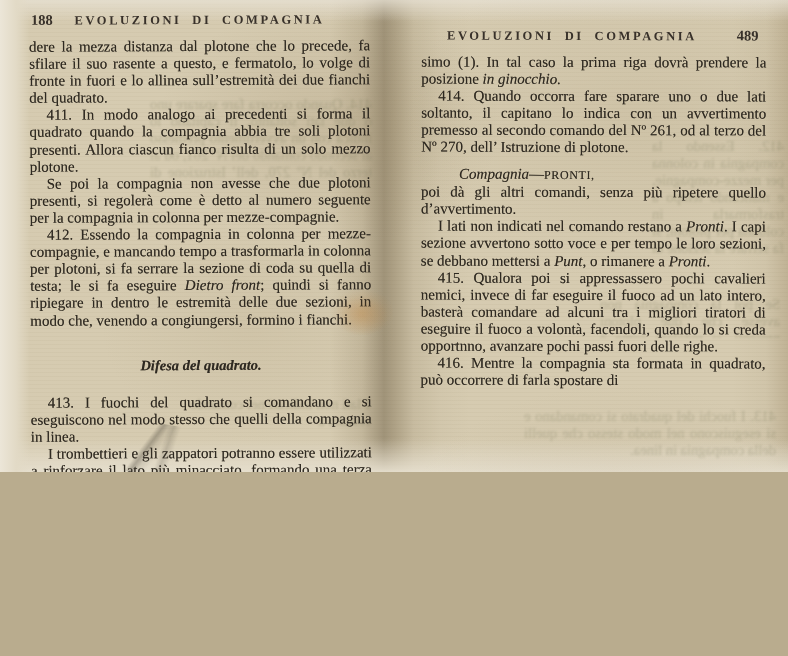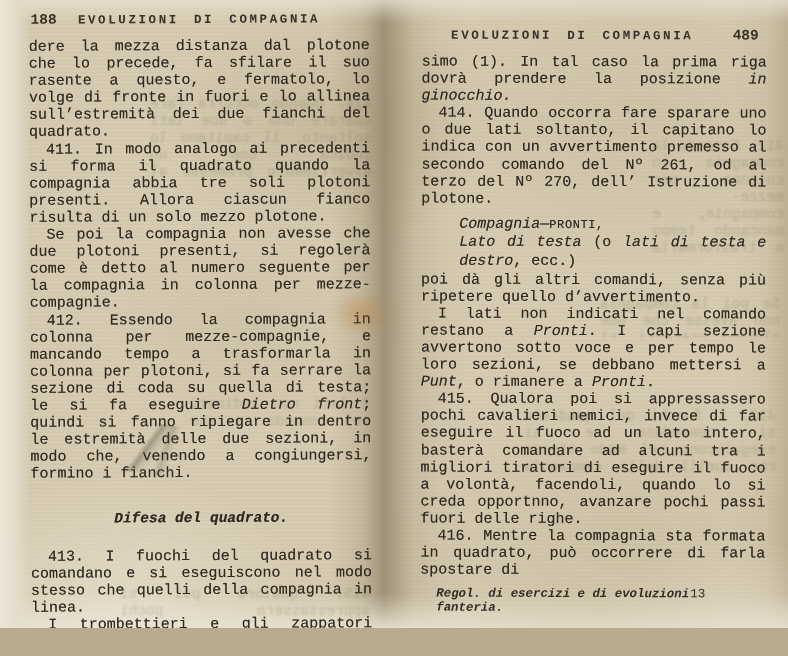--- a/index.html
+++ b/index.html
@@ -1,21 +1,21 @@
 <!DOCTYPE html>
 <html lang="it"><head>
 <meta charset="utf-8">
 <style>
   html,body{margin:0;padding:0;}
   body{width:788px;height:656px;overflow:hidden;background:#b9ac8e;}
 
   
   .scan{
-    position:relative;width:788px;height:628px;overflow:hidden;
-    font-family:Liberation Mono, monospace;
+    position:relative;width:788px;height:472px;overflow:hidden;
+    font-family:Liberation Serif, serif;
     color:#2e2921;
     background-color:#d5caaf;
     background-image:
       
       radial-gradient(46px 34px at 362px 312px, rgba(193,132,62,0.28), rgba(193,132,62,0) 70%),
       
       radial-gradient(240px 170px at 330px 125px, rgba(140,120,85,0.20), rgba(140,120,85,0) 72%),
       radial-gradient(200px 150px at 250px 330px, rgba(150,132,95,0.10), rgba(150,132,95,0) 75%),
       radial-gradient(320px 220px at 640px 120px, rgba(150,132,95,0.12), rgba(150,132,95,0) 75%),
       radial-gradient(300px 210px at 620px 540px, rgba(150,130,95,0.13), rgba(150,130,95,0) 75%),
@@ -120,29 +120,24 @@
 
   <section class="page page-right">
     <header class="phead">
       <span class="ptitle">EVOLUZIONI DI COMPAGNIA</span>
       <span class="pnum pnum-r">489</span>
     </header>
     <div class="pbody">
         <p class="p-body-noind"><span>simo (1). In tal caso la prima riga dovrà prendere la posizione </span><span class="seg-i">in ginocchio.</span></p>
         <p class="p-body"><span>414. Quando occorra fare sparare uno o due lati soltanto, il capitano lo indica con un avvertimento premesso al secondo comando del Nº 261, od al terzo del Nº 270, dell’ Istruzione di plotone.</span></p>
         <p class="p-cmd p-cmd-first"><span class="seg-i">Compagnia</span><span>—</span><span class="seg-sc">PRONTI,</span></p>
-        <p class="p-cmd"><span class="seg-i">Lato di testa</span><span> (o </span><span class="seg-i">lati di testa e destro</span><span>, ecc.)</span></p>
         <p class="p-body-noind"><span>poi dà gli altri comandi, senza più ripetere quello d’avvertimento.</span></p>
         <p class="p-body"><span>I lati non indicati nel comando restano a </span><span class="seg-i">Pronti</span><span>. I capi sezione avvertono sotto voce e per tempo le loro sezioni, se debbano mettersi a </span><span class="seg-i">Punt</span><span>, o rimanere a </span><span class="seg-i">Pronti</span><span>.</span></p>
         <p class="p-body"><span>415. Qualora poi si appressassero pochi cavalieri nemici, invece di far eseguire il fuoco ad un lato intero, basterà comandare ad alcuni tra i migliori tiratori di eseguire il fuoco a volontà, facendoli, quando lo si creda opportnno, avanzare pochi passi fuori delle righe.</span></p>
         <p class="p-body"><span>416. Mentre la compagnia sta formata in quadrato, può occorrere di farla spostare di</span></p>
       </div>
 
 
-    <div class="pfooter">
-      <span class="footer-title">Regol. di esercizi e di evoluzioni fanteria.</span>
-      <span class="footer-num">13</span>
-    </div>
   </section>
 
   <div class="smudge"></div>
   <div class="stain"></div>
 </div>
 
 </body></html>

